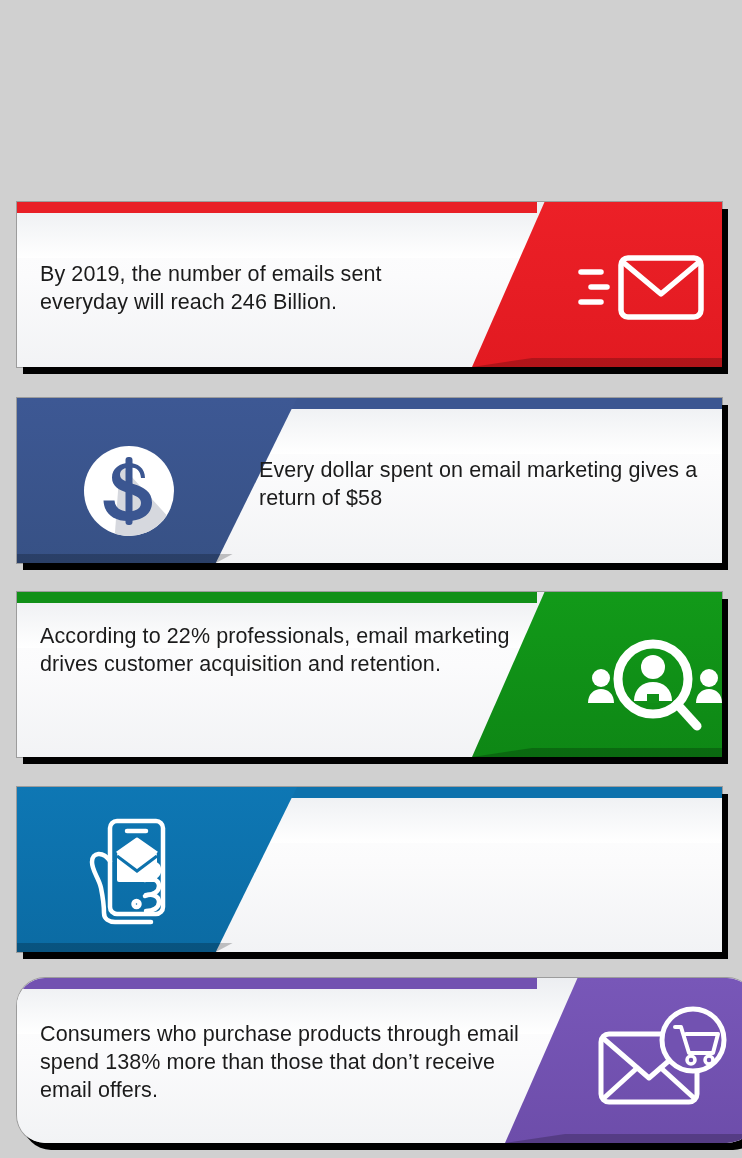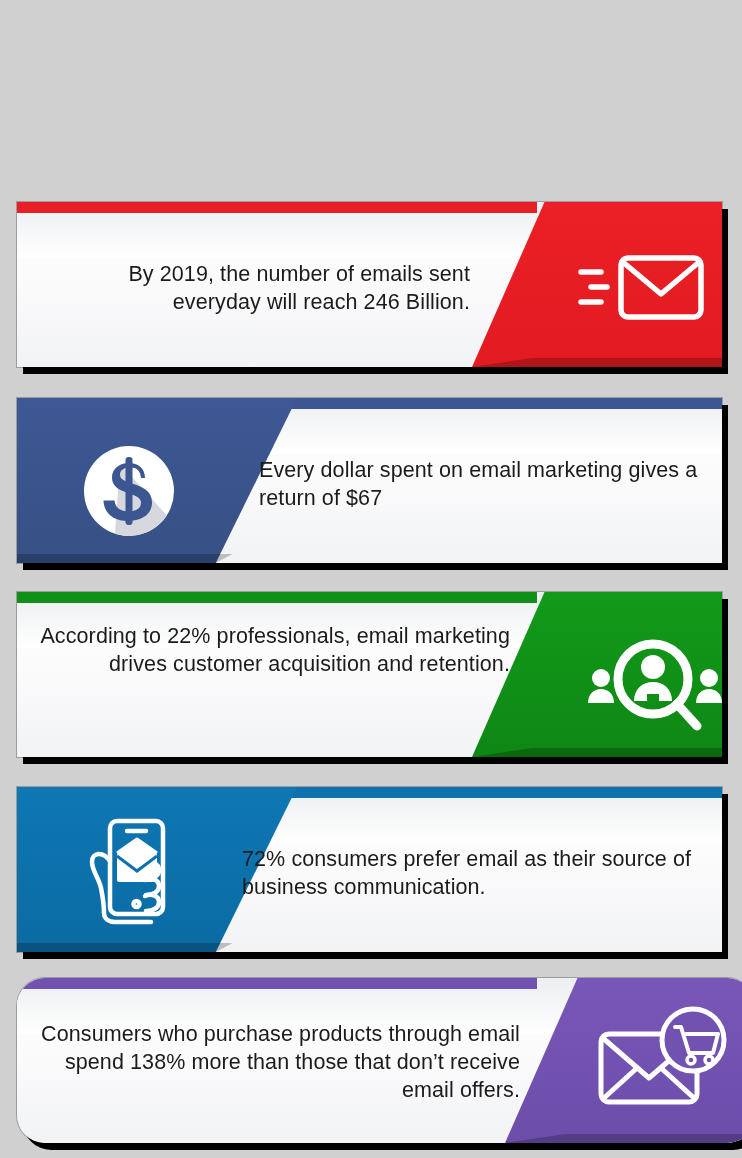--- a/index.html
+++ b/index.html
@@ -66,21 +66,21 @@
   
   .stat{
     position:absolute;
     color:#1b1b1b;
     font-size:21.5px;
     line-height:28px;
     font-weight:400;
     letter-spacing:.1px;
   }
   .left .stat{text-align:left;}
-  .right .stat{text-align:right;}
+  .right .stat{text-align:left;}
 
   
   .icon{
     position:absolute;
     display:block;
   }
   .icon svg{display:block;width:100%;height:100%;}
 </style>
 </head>
 <body style="background: rgb(208, 208, 208);">
@@ -129,21 +129,21 @@
         </g>
         <g fill="#3b5691">
           <rect x="51.5" y="21" width="7" height="68" rx="3"></rect>
           <path d="M71 42 c0-10-7.5-15-16-15 -9.5 0-17 5.5-17 14.5 0 9 7 12.5 16 15.5
                    9 3 13 5 13 10 0 5.5-5.5 8.5-12.5 8.5 -8 0-13.5-4-14-11
                    l-11 0 c.6 13 10 20.5 24.5 20.5 14 0 24-7 24-18.5 0-11-8-15-18.5-18.5
                    -9-3-13.5-4.5-13.5-9.5 0-4.5 4.5-7 10.5-7 6 0 10 3 10.5 10.5 z"></path>
         </g>
       </svg>
     </span>
-    <div class="stat" style="left:242px;top:58px;width:450px;">Every dollar spent on email marketing gives a return of $67</div>
+    <div class="stat" style="left:242px;top:58px;width:450px;">Every dollar spent on email marketing gives a return of $58</div>
   </div>
 
   <div class="card right" style="left:17px;top:592px;width:705px;height:165px;">
     <div class="sheen"></div>
     <div class="topstrip" style="background:#119018;width:520px;"></div>
     <div class="panel" style="width:250px;">
       <div class="fill" style="background:linear-gradient(180deg,#129a19 0%,#0e8715 100%);"></div>
       <div class="edge"></div>
     </div>
     <span class="icon" style="left:568px;top:634px;width:0;height:0;"></span>
@@ -190,21 +190,20 @@
           <path d="M66 71 c7-3 14 0 14 6 c0 6-6 9-13 9"></path>
           <path d="M66 87 c7-3 14 0 14 6 c0 6-6 9-13 9"></path>
         </g>
         <g>
           <rect x="38" y="44" width="40" height="29" rx="2" fill="#ffffff"></rect>
           <path d="M38 47 L58 62 L78 47" fill="none" stroke="#0d72ad" stroke-width="3"></path>
           <path d="M38 44 L58 30 L78 44" fill="#ffffff" stroke="#ffffff" stroke-width="3" stroke-linejoin="round"></path>
         </g>
       </svg>
     </span>
-    <div class="stat" style="left:225px;top:58px;width:470px;">72% consumers prefer email as their source of business communication.</div>
   </div>
 
   <div class="card right" style="left:17px;top:978px;width:738px;height:165px;border-radius:28px;">
     <div class="sheen"></div>
     <div class="topstrip" style="background:#7252b1;width:520px;"></div>
     <div class="panel" style="width:250px;">
       <div class="fill" style="background:linear-gradient(180deg,#7857b8 0%,#6d4daa 100%);"></div>
       <div class="edge"></div>
     </div>
     <span class="icon" style="left:578px;top:22px;width:132px;height:120px;">

